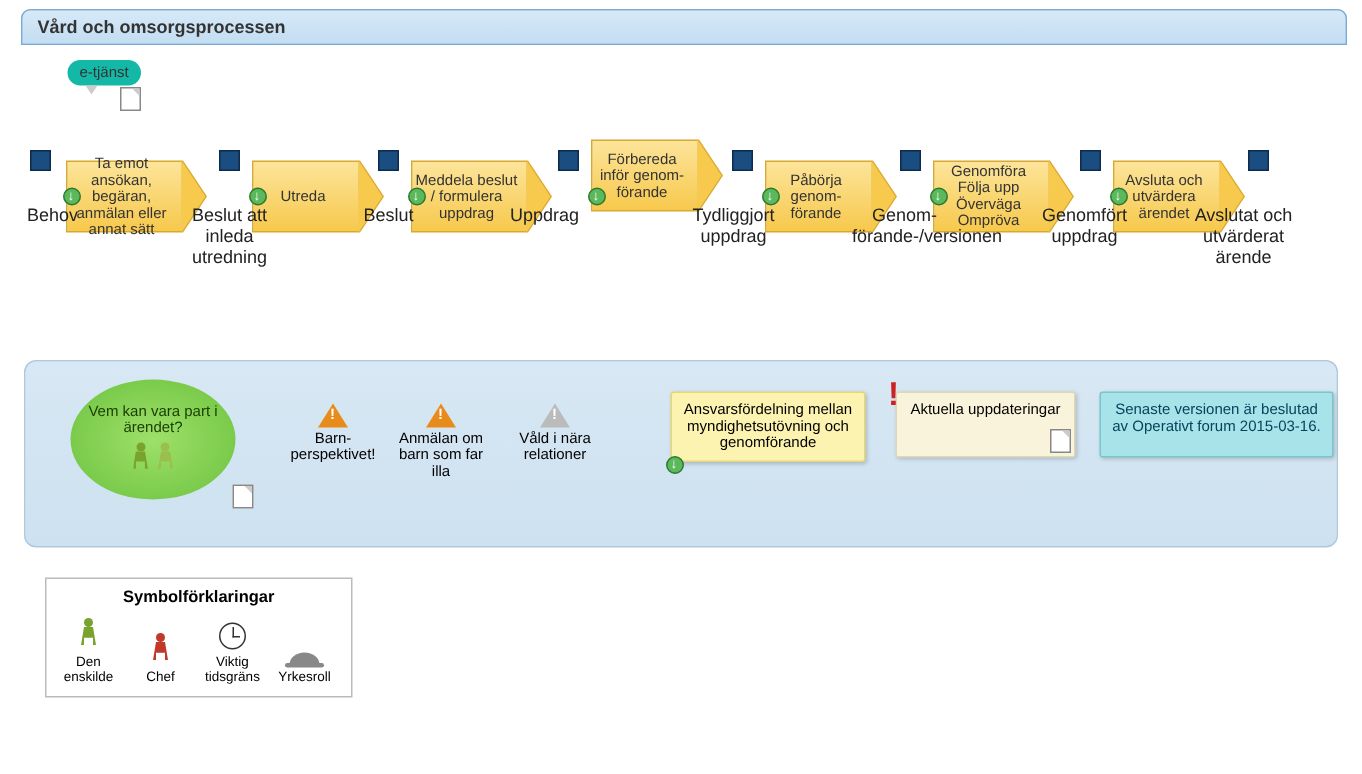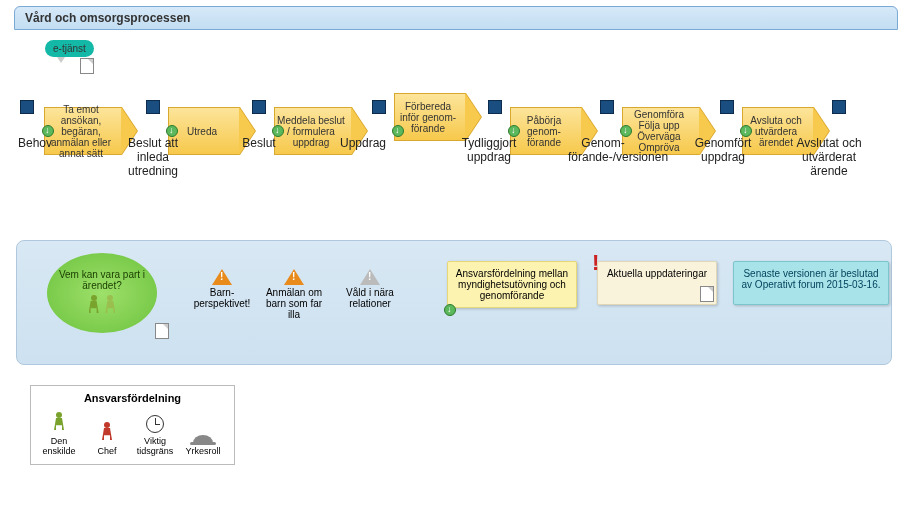--- a/index.html
+++ b/index.html
@@ -359,21 +359,21 @@
     <span class="excl">!</span>
     <span>Aktuella uppdateringar</span>
     <div class="doc-icon" style="right:2px; bottom:2px; left:auto; top:auto;"></div>
   </div>
   <div class="sticky sticky-blue" style="left:716px; top:20px; width:156px;">
     <span>Senaste versionen är beslutad av Operativt forum 2015-03-16.</span>
   </div>
 </div>
 
 <div class="legend-box">
-  <div class="legend-title">Ansvarsfördelning</div>
+  <div class="legend-title">Symbolförklaringar</div>
   <div class="legend-row">
     <div class="legend-item">
       <span class="person" style="color:#7aa32e; height:22px;"></span>
       <div>Den enskilde</div>
     </div>
     <div class="legend-item">
       <span class="person" style="color:#c0392b; height:22px;"></span>
       <div>Chef</div>
     </div>
     <div class="legend-item">

